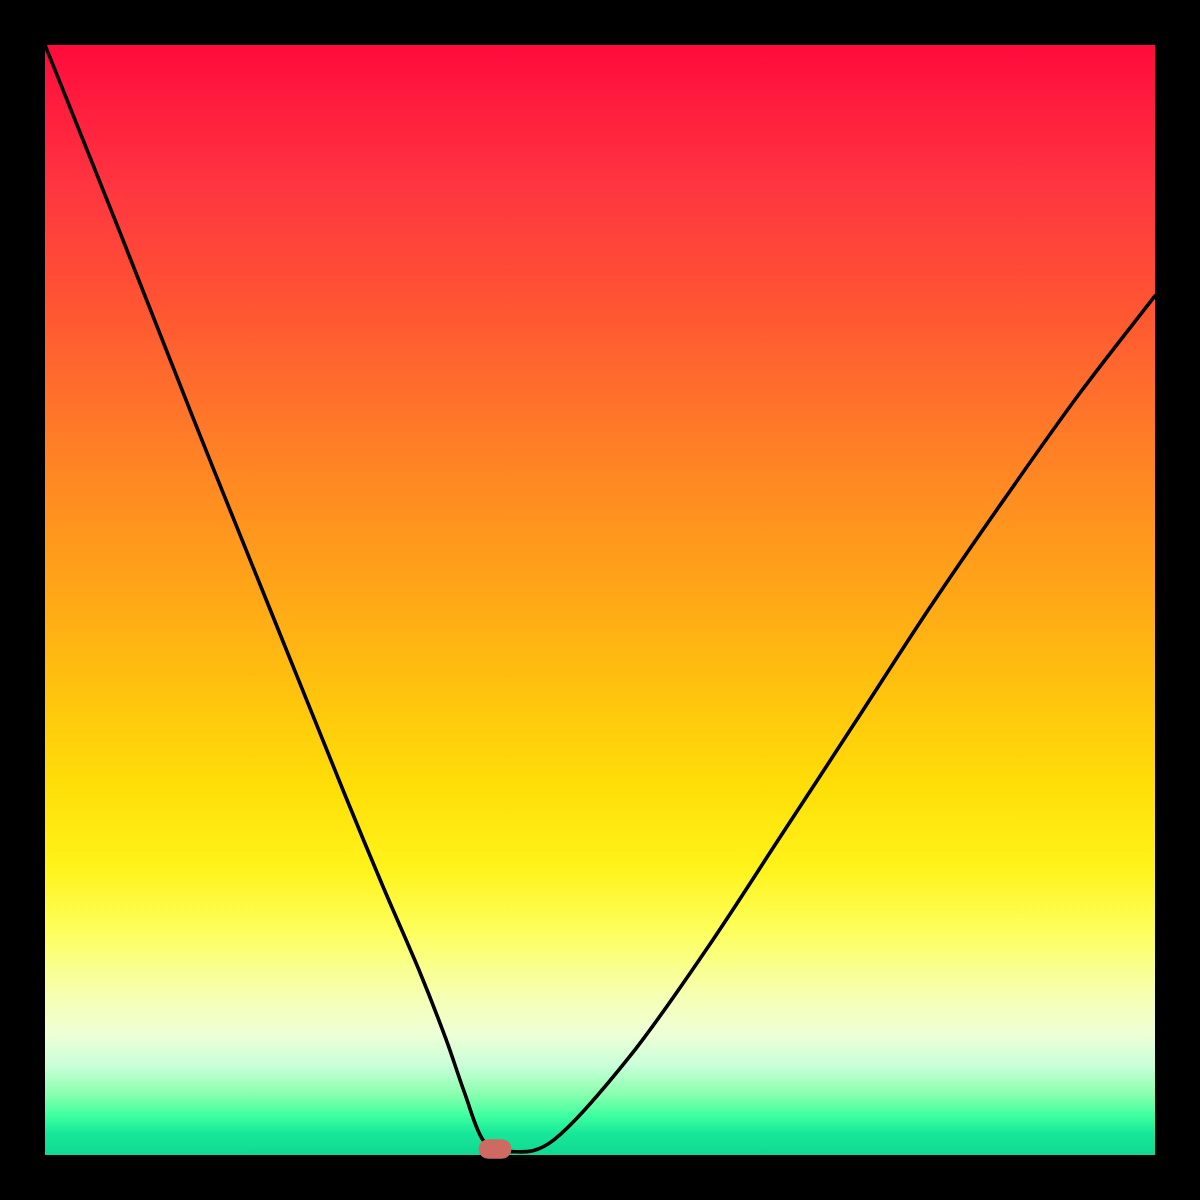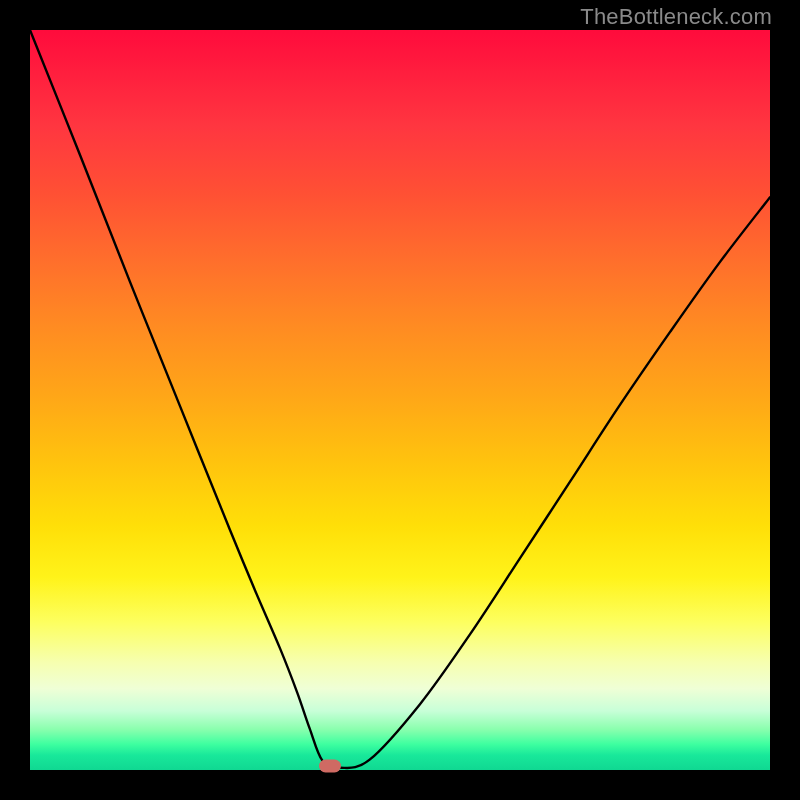--- a/index.html
+++ b/index.html
@@ -59,20 +59,19 @@
     font-size: 22px;
     color: #8a8a8a;
     letter-spacing: 0.2px;
     font-weight: 500;
   }
 </style>
 </head>
 <body>
 
 <div class="frame">
-  <div class="watermark">TheBottleneck.com</div>
   <div class="plot-area">
     <svg class="curve" viewBox="0 0 740 740" preserveAspectRatio="none">
       <path id="curve-path" fill="none" stroke="#000" stroke-width="2.4" stroke-linecap="round" d="M0.00,0.00 C8.39,20.97 33.67,83.87 50.32,125.80 C66.97,167.73 83.25,209.79 99.90,251.60 C116.55,293.41 133.57,335.34 150.22,376.66 C166.87,417.98 187.34,468.91 199.80,499.50 C212.26,530.09 216.57,540.32 224.96,560.18 C233.35,580.04 243.09,601.62 250.12,618.64 C257.15,635.66 262.21,648.98 267.14,662.30 C272.07,675.62 275.53,687.21 279.72,698.56 C283.91,709.91 287.24,723.84 292.30,730.38 C297.36,736.92 302.17,737.90 310.06,737.78 C317.95,737.66 326.34,740.25 339.66,729.64 C352.98,719.03 373.21,695.11 389.98,674.14 C406.75,653.17 423.65,628.14 440.30,603.84 C456.95,579.54 473.23,553.77 489.88,528.36 C506.53,502.95 523.55,476.93 540.20,451.40 C556.85,425.87 573.13,400.09 589.78,375.18 C606.43,350.27 623.45,325.72 640.10,301.92 C656.75,278.12 673.03,254.81 689.68,232.36 C706.33,209.91 731.61,178.09 740.00,167.24"></path>
     </svg>
     <div class="marker" id="marker" style="left: 299.7px; top: 735.56px;"></div>
   </div>
 </div>
 
 </body></html>

